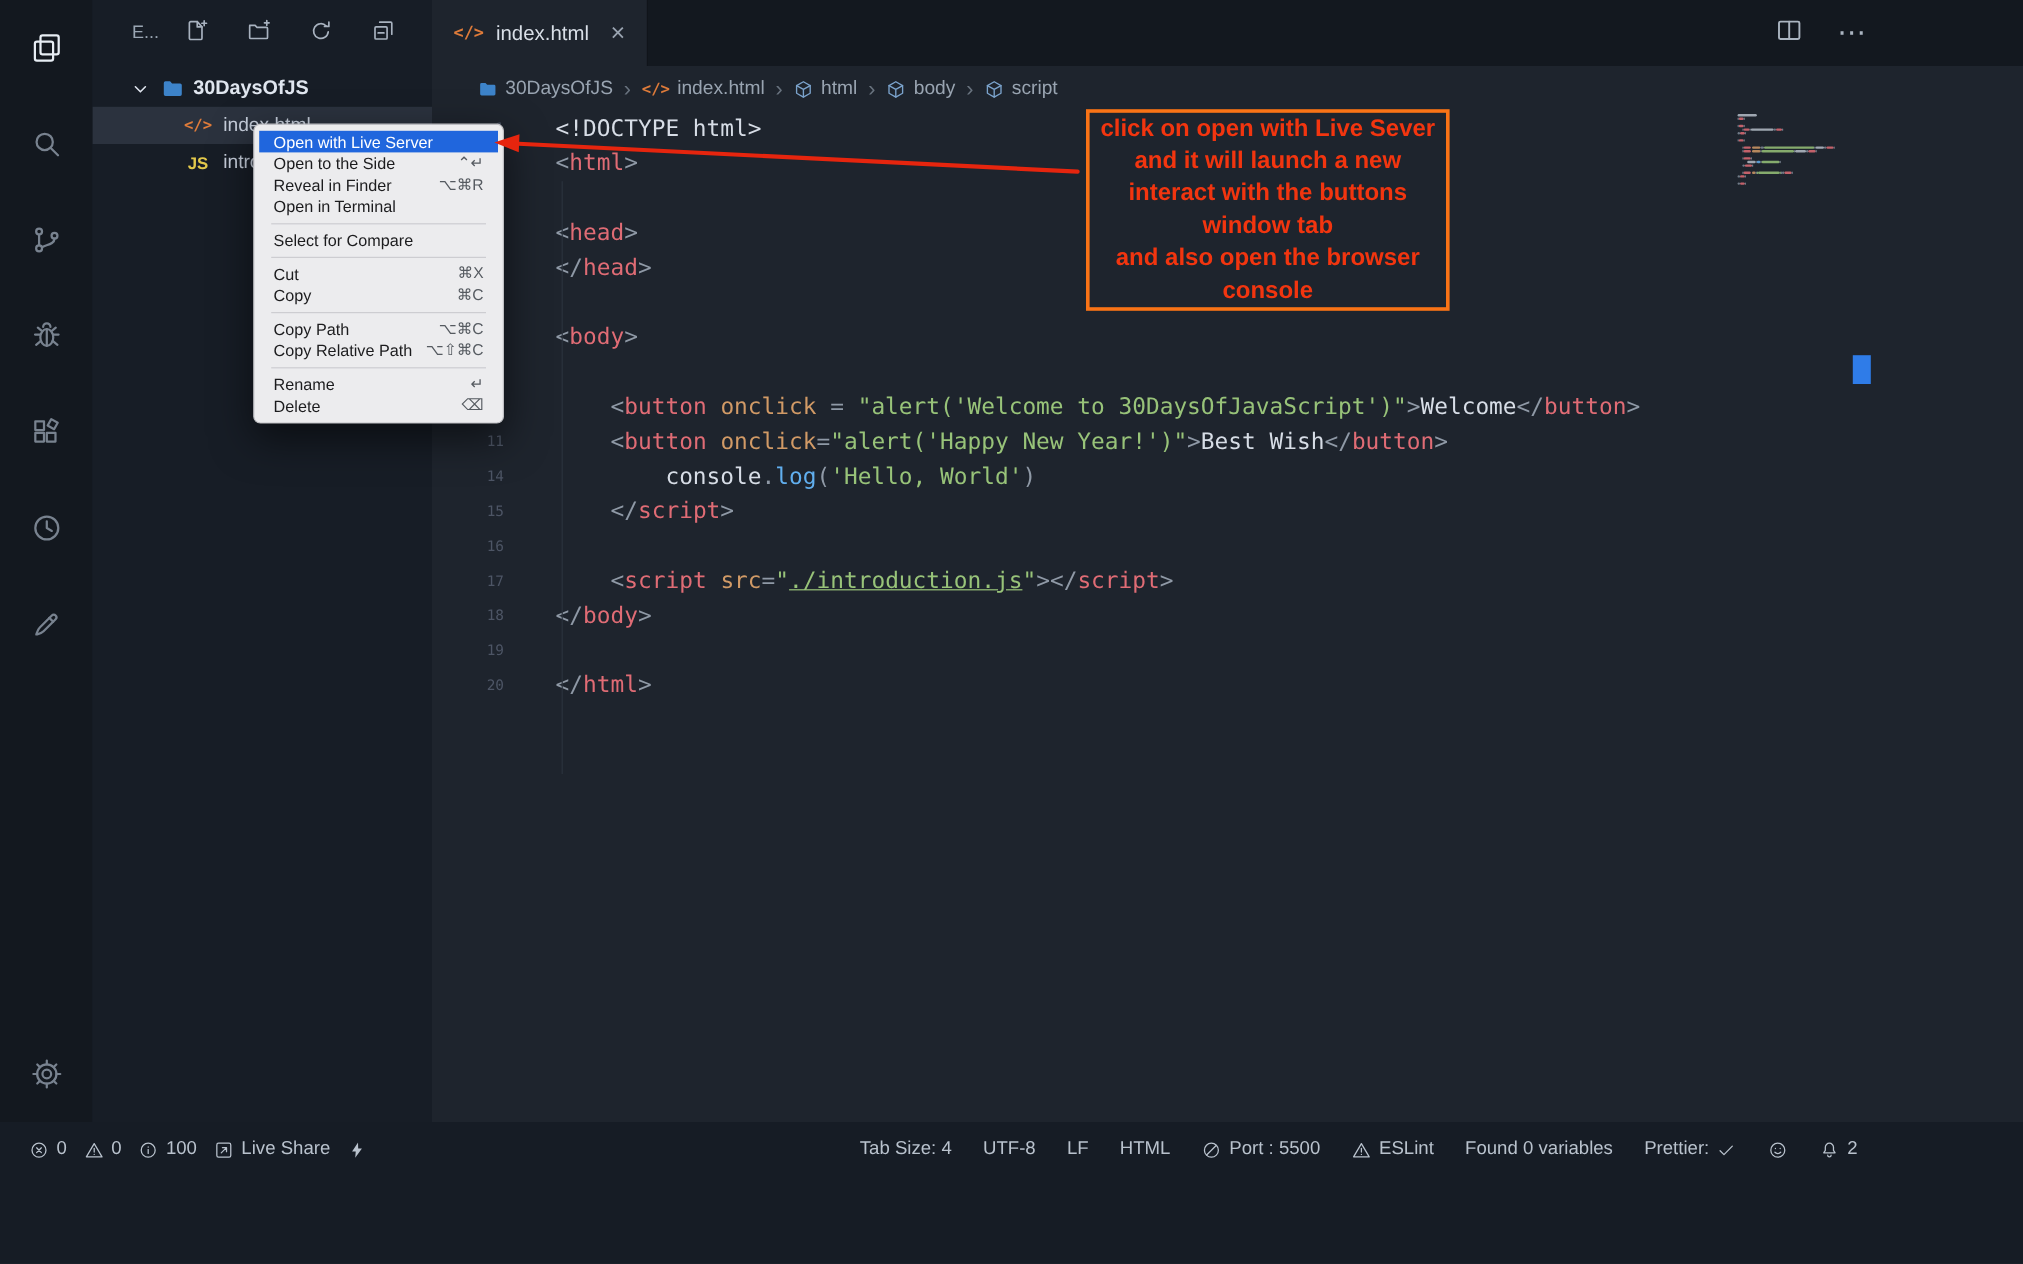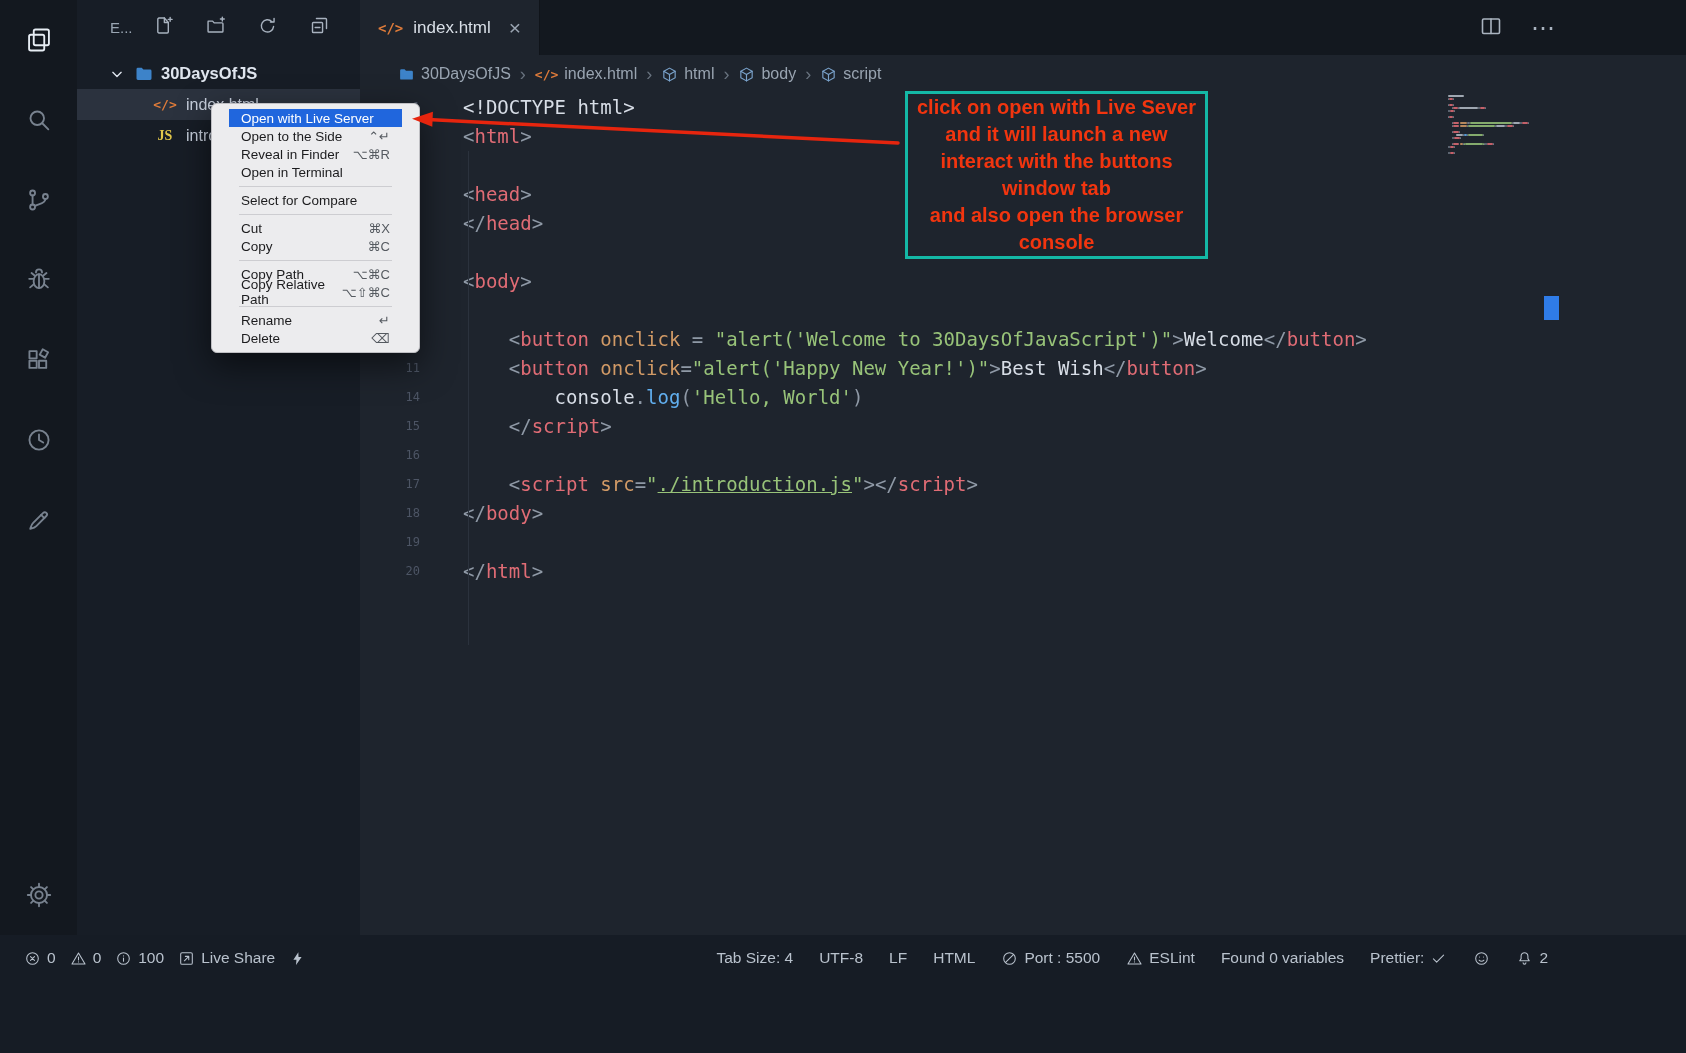--- a/index.html
+++ b/index.html
@@ -28,21 +28,21 @@
   .sb-action svg { width:21px; height:21px; }
   .tree { margin-top:3px; }
   .tree-row { height:31px; display:flex; align-items:center; color:#c6cedb; font-size:16px; cursor:pointer; }
   .folder-row { padding-left:30px; gap:7px; color:#e0e6ef; font-weight:bold; font-size:16.5px; }
   .folder-row .chev svg { width:16px; height:16px; }
   .folder-row .icon svg { width:20px; height:20px; }
   .file-row { padding-left:76px; gap:9px; }
   .file-row.selected { background:#2b323e; }
   .file-icon { width:24px; text-align:center; justify-content:center; font-family:"DejaVu Sans Mono",monospace; font-weight:bold; }
   .file-icon-html { color:#de7b3a; font-size:13px; }
-  .file-icon-js { color:#e2c84b; font-size:14px; font-family:Liberation Serif, serif; }
+  .file-icon-js { color:#e2c84b; font-size:14px; font-family:Liberation Sans, sans-serif; }
 
   
   .editor { position:absolute; left:360px; top:0; right:0; height:935px; background:#1e242d; }
   .tab-bar { position:absolute; top:0; left:0; right:0; height:55px; background:#13181f; display:flex; z-index:4; }
   .tab { height:55px; display:flex; align-items:center; gap:10px; padding:0 18px; background:#1e242d; color:#d9dfe7; font-size:17px; border-right:1px solid #10141a; cursor:pointer; }
   .tab .tab-file-icon { font-family:"DejaVu Sans Mono",monospace; font-weight:bold; font-size:14px; color:#de7b3a; }
   .tab .close { color:#9aa4b1; font-size:21px; margin-left:8px; line-height:1; }
   .editor-actions { margin-left:auto; display:flex; align-items:center; gap:28px; color:#aab4c0; padding-right:130px; }
   .editor-actions svg { width:24px; height:24px; }
   .more-glyph { font-size:24px; letter-spacing:1px; cursor:pointer; }
@@ -71,29 +71,29 @@
   .tok-link { color:#98c379; text-decoration:underline; }
   .tok-box { background:#394350; border-radius:2px; }
   .cursor { display:inline-block; width:2px; height:21px; background:#dce3ed; vertical-align:middle; margin-left:1px; }
 
   .minimap { position:absolute; top:95px; right:146px; width:92px; z-index:3; }
   .mm-line { display:flex; height:2px; margin-bottom:1px; }
   .mm-seg { height:2px; border-radius:1px; opacity:.85; }
   .overview-mark { position:absolute; top:296px; right:127px; width:15px; height:24px; background:#2f7ce8; }
 
   
-  .context-menu { position:absolute; left:211px; top:103px; width:209px; background:#ececee; border:1px solid #bfbfc3; border-radius:6px; box-shadow:0 12px 34px rgba(0,0,0,.55); padding:5px 17px; z-index:50; font-size:13.5px; color:#1c1c1e; }
+  .context-menu { position:absolute; left:211px; top:103px; width:209px; background:#ececee; border:1px solid #bfbfc3; border-radius:6px; box-shadow:0 12px 34px rgba(0,0,0,.55); padding:5px 4px; z-index:50; font-size:13.5px; color:#1c1c1e; }
   .menu-item { height:18px; display:flex; align-items:center; justify-content:space-between; padding:0 12px; cursor:pointer; }
   .menu-item.highlighted { background:#2066dd; color:#ffffff; }
   .menu-shortcut { color:#555a60; font-size:13px; }
   .menu-item.highlighted .menu-shortcut { color:#fff; }
   .menu-separator { height:1px; background:#cdcdd1; margin:4.5px 10px; }
 
   
-  .annotation { position:absolute; left:905px; top:91px; width:303px; height:168px; border:3px solid #14b8a6; display:flex; flex-direction:column; align-items:center; justify-content:flex-end; z-index:20; }
+  .annotation { position:absolute; left:905px; top:91px; width:303px; height:168px; border:3px solid #f97316; display:flex; flex-direction:column; align-items:center; justify-content:flex-end; z-index:20; }
   .annotation-line { color:#f2350f; font-size:20px; line-height:27px; text-align:center; font-weight:bold; }
   .arrow-overlay { position:absolute; left:0; top:0; z-index:60; pointer-events:none; }
 
   
   .status-bar { position:absolute; left:0; top:935px; right:0; bottom:0; background:#161c25; z-index:30; }
   .status-row { height:46px; display:flex; align-items:center; justify-content:space-between; padding:0 138px 0 24px; color:#b9c2cd; font-size:15.5px; }
   .status-group { display:flex; align-items:center; gap:14px; }
   .status-group.right { gap:26px; }
   .status-item { display:flex; align-items:center; gap:6px; cursor:pointer; white-space:nowrap; }
   .status-item svg { width:17px; height:17px; stroke-width:1.5; }

